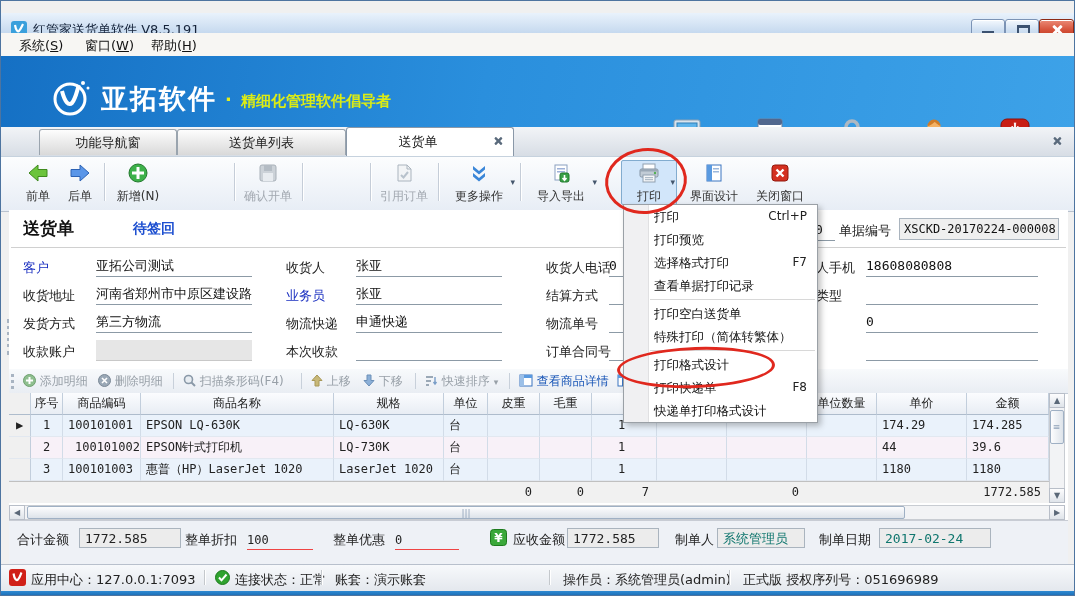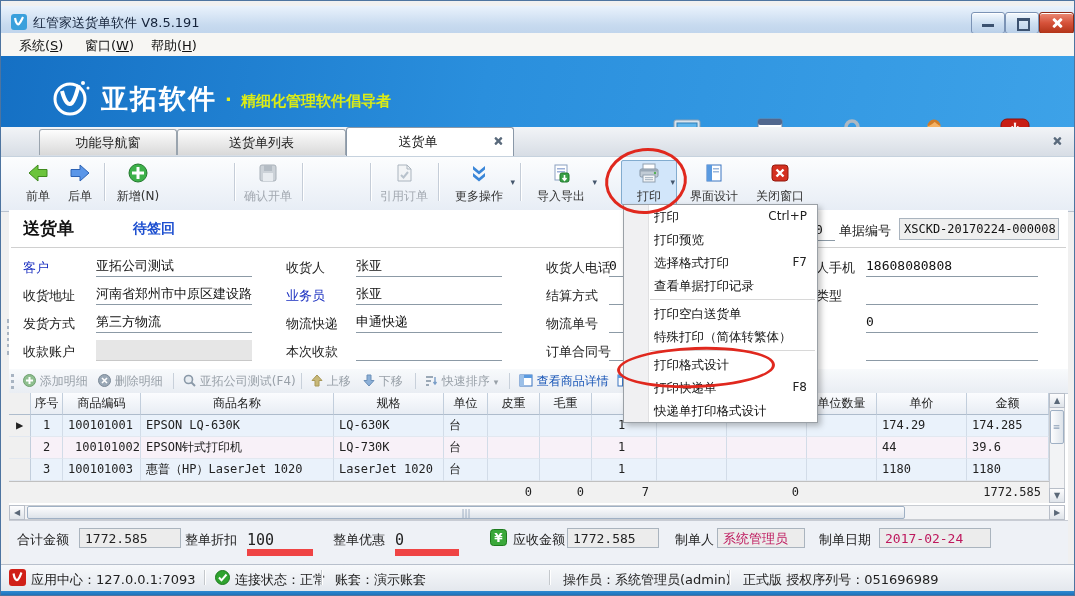--- a/index.html
+++ b/index.html
@@ -1,21 +1,21 @@
 <!DOCTYPE html>
 <html><head>
 <meta charset="utf-8">
 <style>
   html,body{margin:0;padding:0;background:#8fb0cc;}
   #app{position:relative;width:1075px;height:596px;background:#f0f0f0;overflow:hidden;
        font-family:"DejaVu Sans","Liberation Sans",sans-serif;font-size:13px;color:#222;
        border:1px solid #4d74a0;box-sizing:border-box;}
   .abs{position:absolute;}
   
-  .titlebar{left:0;top:5px;width:1075px;height:32px;background:linear-gradient(#e9f2fc,#c7daef 60%,#bdd2ea);border-bottom:1px solid #9ab2d0;text-align:right;}
+  .titlebar{left:0;top:12px;width:1075px;height:32px;background:linear-gradient(#e9f2fc,#c7daef 60%,#bdd2ea);border-bottom:1px solid #9ab2d0;text-align:right;}
   .title-text{left:32px;top:8px;font-size:13px;color:#15233a;}
   .winbtn{top:6px;height:20px;border:1px solid #7b93b5;border-radius:3px;background:linear-gradient(#f4f9fe,#cfe0f2 50%,#b9cfe8);box-shadow:inset 0 1px 0 #fff;}
   .winbtn .bar{position:absolute;left:50%;top:11px;width:12px;height:3px;margin-left:-6px;background:#3c5270;}
   .winbtn .sq{position:absolute;left:50%;top:5px;width:9px;height:8px;margin-left:-5px;border:2px solid #3c5270;border-top-width:3px;background:#fff0;}
   .winbtn.close{background:linear-gradient(#eb8b77,#d6523a 50%,#b33418);border-color:#8c2a16;}
   .xglyph{position:absolute;left:50%;top:50%;width:12px;height:12px;margin:-6px 0 0 -6px;}
   .xglyph::before,.xglyph::after{content:"";position:absolute;left:5px;top:0;width:3px;height:12px;background:#fff;border-radius:1px;}
   .xglyph::before{transform:rotate(45deg);}.xglyph::after{transform:rotate(-45deg);}
   .xglyph.gray::before,.xglyph.gray::after{background:#5a6a7c;}
   
@@ -79,23 +79,23 @@
   .sb-btn{position:absolute;background:linear-gradient(#fdfdfe,#dfe4ea);border:1px solid #b8bec8;box-sizing:border-box;
           color:#5a6878;font-size:8px;text-align:center;line-height:13px;}
   .sb-thumb{position:absolute;background:linear-gradient(90deg,#fdfdfe,#dde3ea);border:1px solid #9fb0c4;border-radius:2px;box-sizing:border-box;}
   .sb-thumb.h{background:linear-gradient(#fdfdfe,#dde3ea);}
   .thumb-grip{position:absolute;left:50%;top:50%;transform:translate(-50%,-50%);color:#8fa2b8;font-size:9px;letter-spacing:1px;}
   
   .totals{left:8px;top:519px;width:1059px;height:44px;background:#eef1f6;border-top:1px solid #c8ccd4;}
   .tot-label{position:absolute;top:530px;font-size:13px;color:#222;}
   .tot-box{position:absolute;top:527px;height:20px;line-height:20px;border:1px solid #aab4be;background:#ececec;
            font-family:"DejaVu Sans Mono","Liberation Mono",monospace;font-size:13px;padding-left:5px;box-sizing:border-box;}
-  .tot-box.gray{color:#be185d;}
-  .tot-uline{position:absolute;top:530px;height:18px;line-height:18px;border-bottom:7px solid #ef4444;
-             font-family:"DejaVu Sans Mono","Liberation Mono",monospace;font-size:15px;}
+  .tot-box.gray{color:#0f766e;}
+  .tot-uline{position:absolute;top:530px;height:18px;line-height:18px;border-bottom:1px solid #ef4444;
+             font-family:"DejaVu Sans Mono","Liberation Mono",monospace;font-size:12px;}
   
   .statusbar{left:0;top:563px;width:1075px;height:27px;background:linear-gradient(#f7f9fb,#e3e7ed);border-top:1px solid #b8c0cc;}
   .st-item{position:absolute;top:570px;font-size:13px;color:#222;white-space:nowrap;}
   .st-sep{position:absolute;top:569px;width:1px;height:15px;background:#c4c8cc;box-shadow:1px 0 0 #fff;}
   .bottomstrip{left:0;top:590px;width:1075px;height:6px;background:linear-gradient(#2f8ad2,#1465ae);}
   
   .pmenu{left:622px;top:203px;width:193px;background:#fff;border:1px solid #9aa0a6;box-shadow:3px 3px 6px rgba(0,0,0,.25);z-index:50;}
   .pmenu .gutter{position:absolute;left:0;top:0;bottom:0;width:24px;background:#f0f0f2;border-right:1px solid #e0e0e2;}
   .mi{position:relative;height:23px;line-height:23px;padding-left:30px;font-size:12.5px;color:#111;cursor:pointer;}
   .mi .sc{position:absolute;right:10px;font-size:12px;color:#222;}
@@ -355,21 +355,21 @@
         <circle cx="6.5" cy="6.5" r="6" fill="#9aa8b6" stroke="#7a8896"></circle>
         <path d="M4 4 l5 5 M9 4 l-5 5" stroke="#fff" stroke-width="1.6"></path>
       </svg>
     <span>删除明细</span></span>
   <div class="dtb-sep" style="left:172px"></div>
   <span class="dtb-item" style="left:182px">
     <svg width="13" height="13" style="vertical-align:-2px">
         <circle cx="5.5" cy="5.5" r="4" fill="#e8edf2" stroke="#8a99a8" stroke-width="1.6"></circle>
         <line x1="8.5" y1="8.5" x2="12" y2="12" stroke="#8a99a8" stroke-width="2"></line>
       </svg>
-    <span>亚拓公司测试(F4)</span></span>
+    <span>扫描条形码(F4)</span></span>
   <div class="dtb-sep" style="left:300px"></div>
   <span class="dtb-item" style="left:310px">
     <svg width="12" height="13" style="vertical-align:-2px">
         <path d="M6 1 L11 6.5 L8 6.5 L8 12 L4 12 L4 6.5 L1 6.5z" fill="#c8b878" stroke="#a89858"></path>
       </svg>
     <span>上移</span></span>
   <span class="dtb-item" style="left:362px">
     <svg width="12" height="13" style="vertical-align:-2px">
         <path d="M6 12 L11 6.5 L8 6.5 L8 1 L4 1 L4 6.5 L1 6.5z" fill="#8cb0d8" stroke="#6c90b8"></path>
       </svg>

